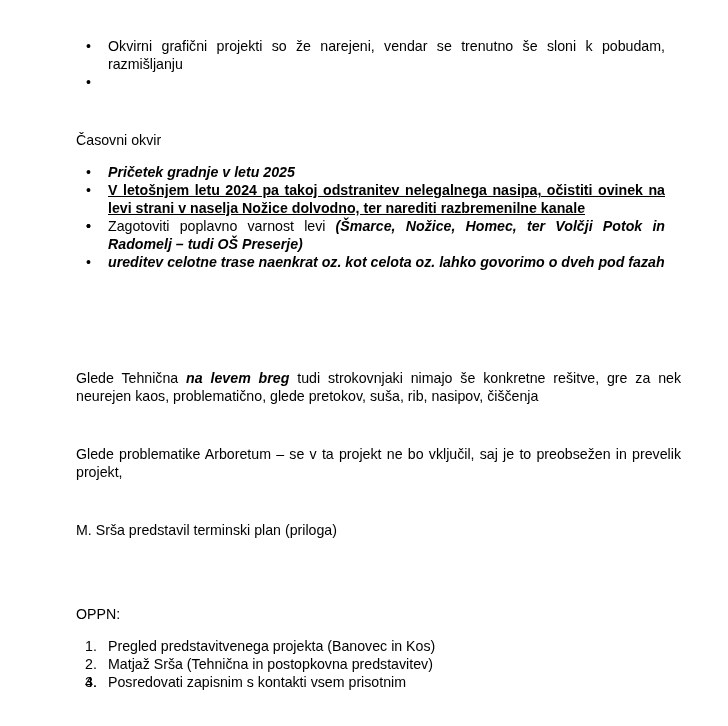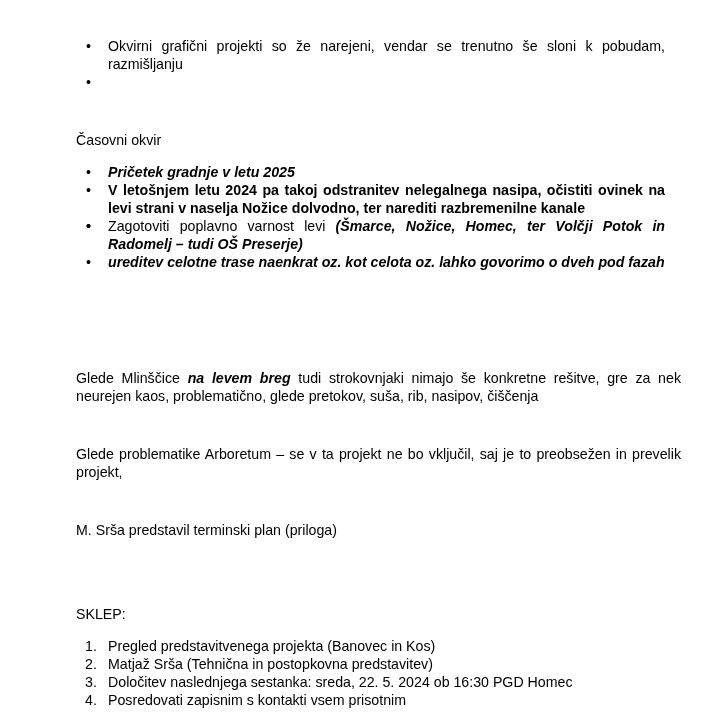--- a/index.html
+++ b/index.html
@@ -4,21 +4,21 @@
 <style>
   html, body { margin: 0; padding: 0; background: #ffffff; }
   body { width: 728px; height: 726px; overflow: hidden; position: relative;
          font-family: "Liberation Sans", sans-serif; font-size: 14.2px; color: #000; }
   .page { position: absolute; left: 60px; top: 0; width: 605px; }
   .para { position: absolute; left: 16px; width: 605px; line-height: 18px; text-align: justify; }
   .list { position: absolute; left: 0; width: 605px; margin: 0; padding: 0; list-style: none; }
   .li { position: relative; padding-left: 48px; line-height: 18px; text-align: justify; }
   .li .bullet { position: absolute; left: 26px; top: 0; width: 10px; }
   .li .num { position: absolute; left: 25px; top: 0; }
-  .b { font-weight: bold; }
+  .b { font-weight: bold; text-decoration: underline; }
   .bi { font-weight: bold; font-style: italic; }
 </style>
 </head>
 <body>
 
 <div class="page">
 
   <ul class="list" style="top:37px;">
     <li class="li">
       <span class="bullet">•</span>
@@ -46,40 +46,39 @@
     <li class="li">
       <span class="bullet">•</span>
       <span>Zagotoviti poplavno varnost levi </span><span class="bi">(Šmarce, Nožice, Homec, ter Volčji Potok in Radomelj – tudi OŠ Preserje)</span>
     </li>
     <li class="li">
       <span class="bullet">•</span>
       <span class="bi">ureditev celotne trase naenkrat oz. kot celota oz. lahko govorimo o dveh pod fazah</span>
     </li>
   </ul>
 
-  <div class="para" style="top:369px;"><span>Glede Mlinščice </span><span class="bi">na levem breg</span><span> tudi strokovnjaki nimajo še konkretne rešitve, gre za nek neurejen kaos, problematično, glede pretokov, suša, rib, nasipov, čiščenja</span></div>
+  <div class="para" style="top:369px;"><span>Glede Tehnična </span><span class="bi">na levem breg</span><span> tudi strokovnjaki nimajo še konkretne rešitve, gre za nek neurejen kaos, problematično, glede pretokov, suša, rib, nasipov, čiščenja</span></div>
 
   <div class="para" style="top:445px;">Glede problematike Arboretum – se v ta projekt ne bo vključil, saj je to preobsežen in prevelik projekt,</div>
 
   <div class="para" style="top:521px;">M. Srša predstavil terminski plan (priloga)</div>
 
-  <div class="para" style="top:605px;">SKLEP:</div>
+  <div class="para" style="top:605px;">OPPN:</div>
 
   <ol class="list" style="top:637px;">
     <li class="li">
       <span class="num">1.</span>
       <span>Pregled predstavitvenega projekta (Banovec in Kos)</span>
     </li>
     <li class="li">
       <span class="num">2.</span>
       <span>Matjaž Srša (Tehnična in postopkovna predstavitev)</span>
     </li>
     <li class="li">
       <span class="num">3.</span>
-      <span>Določitev naslednjega sestanka: sreda, 22. 5. 2024 ob 16:30 PGD Homec</span>
     </li>
     <li class="li">
       <span class="num">4.</span>
       <span>Posredovati zapisnim s kontakti vsem prisotnim</span>
     </li>
   </ol>
 
 </div>
 
 </body></html>

